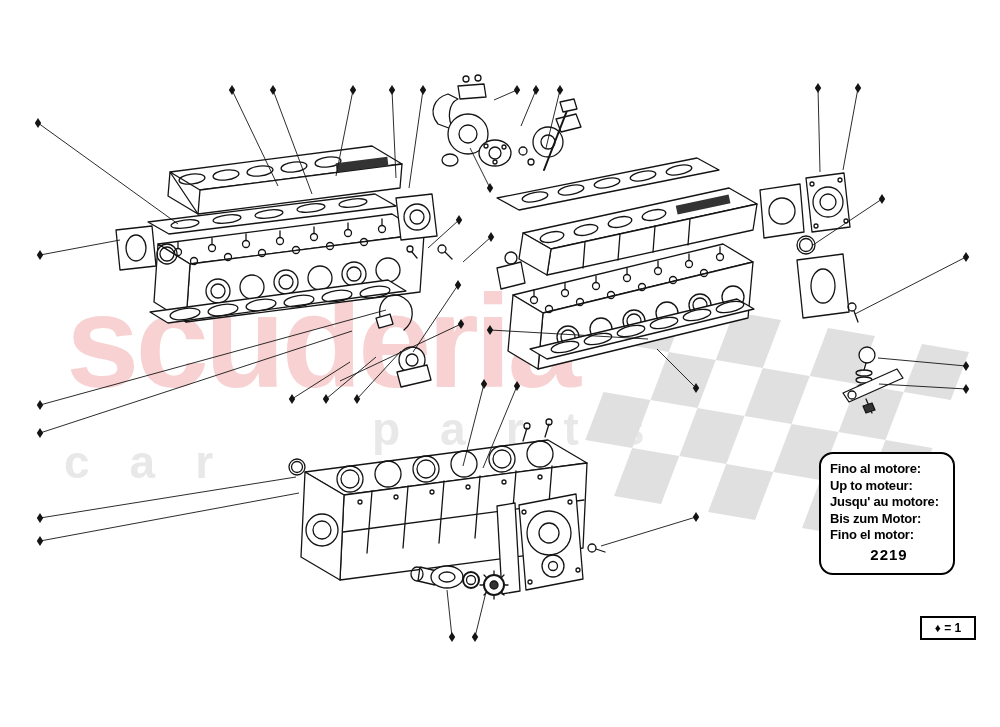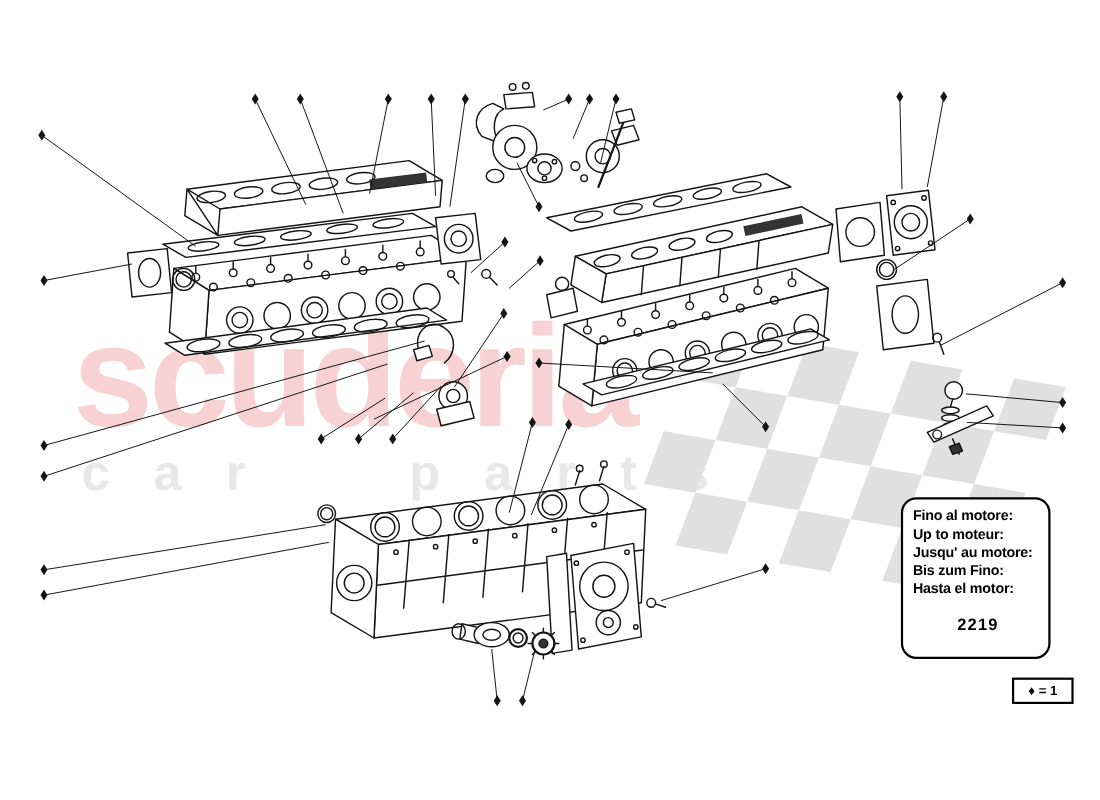--- a/index.html
+++ b/index.html
@@ -2,27 +2,27 @@
 <html><head>
 <meta charset="utf-8">
 <style>
   html,body{margin:0;padding:0;background:#fff;}
   .page{position:relative;width:1000px;height:727px;background:#ffffff;overflow:hidden;
         font-family:"Liberation Sans", sans-serif;}
   .wm-brand{position:absolute;left:66px;top:276px;font-size:132px;font-weight:700;
         letter-spacing:-4px;color:#f8d2d2;line-height:1;white-space:nowrap;user-select:none;}
   .wm-sub{position:absolute;top:406px;font-size:46px;font-weight:700;color:#e8e8e8;
         letter-spacing:40px;line-height:1;white-space:nowrap;user-select:none;}
-  .wm-sub-left{left:74px;}
+  .wm-sub-left{left:64px;margin-top:33px;}
   .wm-sub-right{left:372px;}
   #overlay{position:absolute;left:0;top:0;}
   .info-box{position:absolute;left:819px;top:452px;width:118px;border:2px solid #000;
-        border-radius:14px;padding:7px 5px 20px 9px;background:#fff;
+        border-radius:14px;padding:7px 5px 10px 9px;background:#fff;
         font-size:13px;font-weight:700;line-height:16.5px;letter-spacing:-0.2px;color:#000;}
-  .engine-num{text-align:center;font-size:15px;margin-top:17px;letter-spacing:1px;}
+  .engine-num{text-align:center;font-size:15px;margin-top:3px;letter-spacing:1px;}
   .legend-box{position:absolute;left:920px;top:616px;width:52px;height:20px;border:2px solid #000;
         background:#fff;text-align:center;font-size:12px;font-weight:700;line-height:20px;color:#000;}
 </style>
 </head>
 <body>
 
 <div class="page">
 
   <div class="wm-brand">scuderia</div>
   <div class="wm-sub wm-sub-left">car</div>
@@ -368,22 +368,22 @@
         <polygon points="696,512 699.2,517 696,522 692.8,517" fill="#141414"></polygon>
         <polygon points="452,632 455.2,637 452,642 448.8,637" fill="#141414"></polygon>
         <polygon points="475,632 478.2,637 475,642 471.8,637" fill="#141414"></polygon>
       </g>
   </svg>
 
   <div class="info-box">
     <div>Fino al motore:</div>
     <div>Up to moteur:</div>
     <div>Jusqu' au motore:</div>
-    <div>Bis zum Fino:</div>
-    <div>Hasta el motor:</div>
+    <div>Bis zum Motor:</div>
+    <div>Fino el motor:</div>
     <div class="engine-num">2219</div>
   </div>
 
   <div class="legend-box">
     <span>♦ = 1</span>
   </div>
 
 </div>
 
 </body></html>

